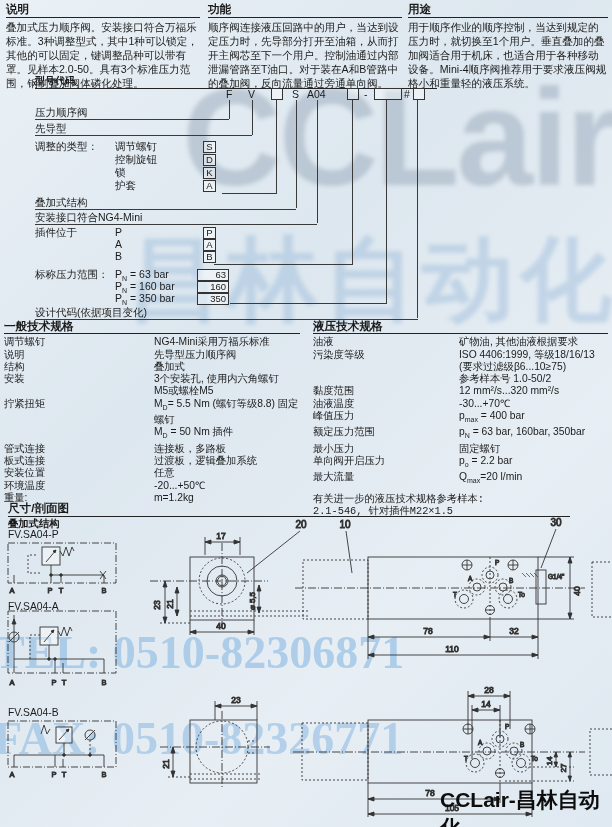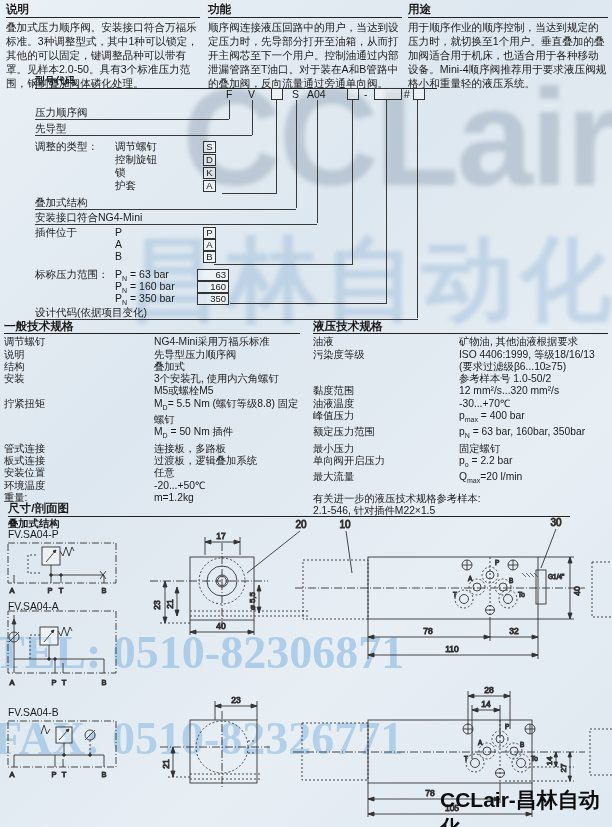--- a/index.html
+++ b/index.html
@@ -27,21 +27,21 @@
   .mclab{position:absolute;left:35px;height:12px;}
   .opt{position:absolute;left:115px;height:12px;}
   .cbox{position:absolute;left:203px;top:0;border:1px solid #333;font-size:9.5px;line-height:10px;min-width:9px;height:10px;text-align:center;padding:0 1px;background:rgba(255,255,255,.45);}
   .pbox{position:absolute;left:197px;top:0;border:1px solid #333;font-size:9.5px;line-height:10px;width:26px;height:10px;text-align:right;padding:0 2px;background:rgba(255,255,255,.45);}
   sub{font-size:7px;}
   
   .spec-col{position:absolute;top:320px;font-size:10.3px;line-height:12.3px;}
   .spec-row{display:flex;}
   .sl{flex:0 0 122px;}
   .sv{flex:1;margin-left:28px;}
-  .note{margin-top:5px;}
+  .note{margin-top:5px;font-family:Liberation Mono, monospace;}
   
   .draw-h{position:absolute;left:8px;top:501px;width:562px;font-weight:bold;font-size:11.6px;border-bottom:1.6px solid #222;}
   .dlabel{position:absolute;font-size:10.3px;}
   .footer-brand{position:absolute;left:440px;top:786px;font-size:21px;color:#0d0d0d;z-index:2;font-weight:bold;letter-spacing:0;}
   svg text{fill:#222;font-family:"Liberation Sans",sans-serif;}
 </style>
 </head>
 <body>
 
 <div class="page">

